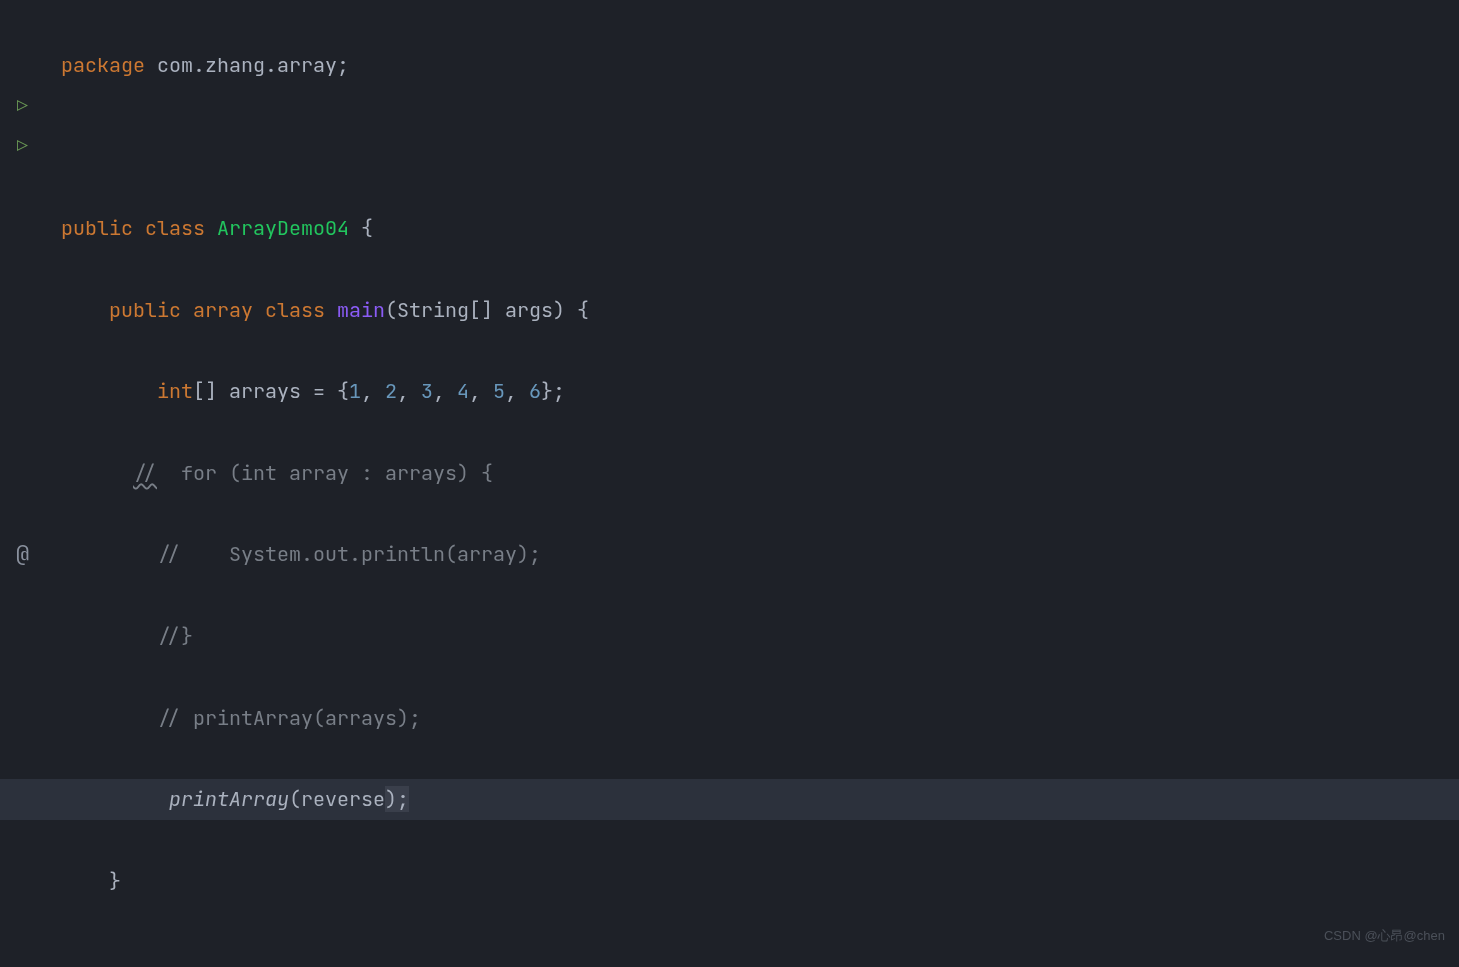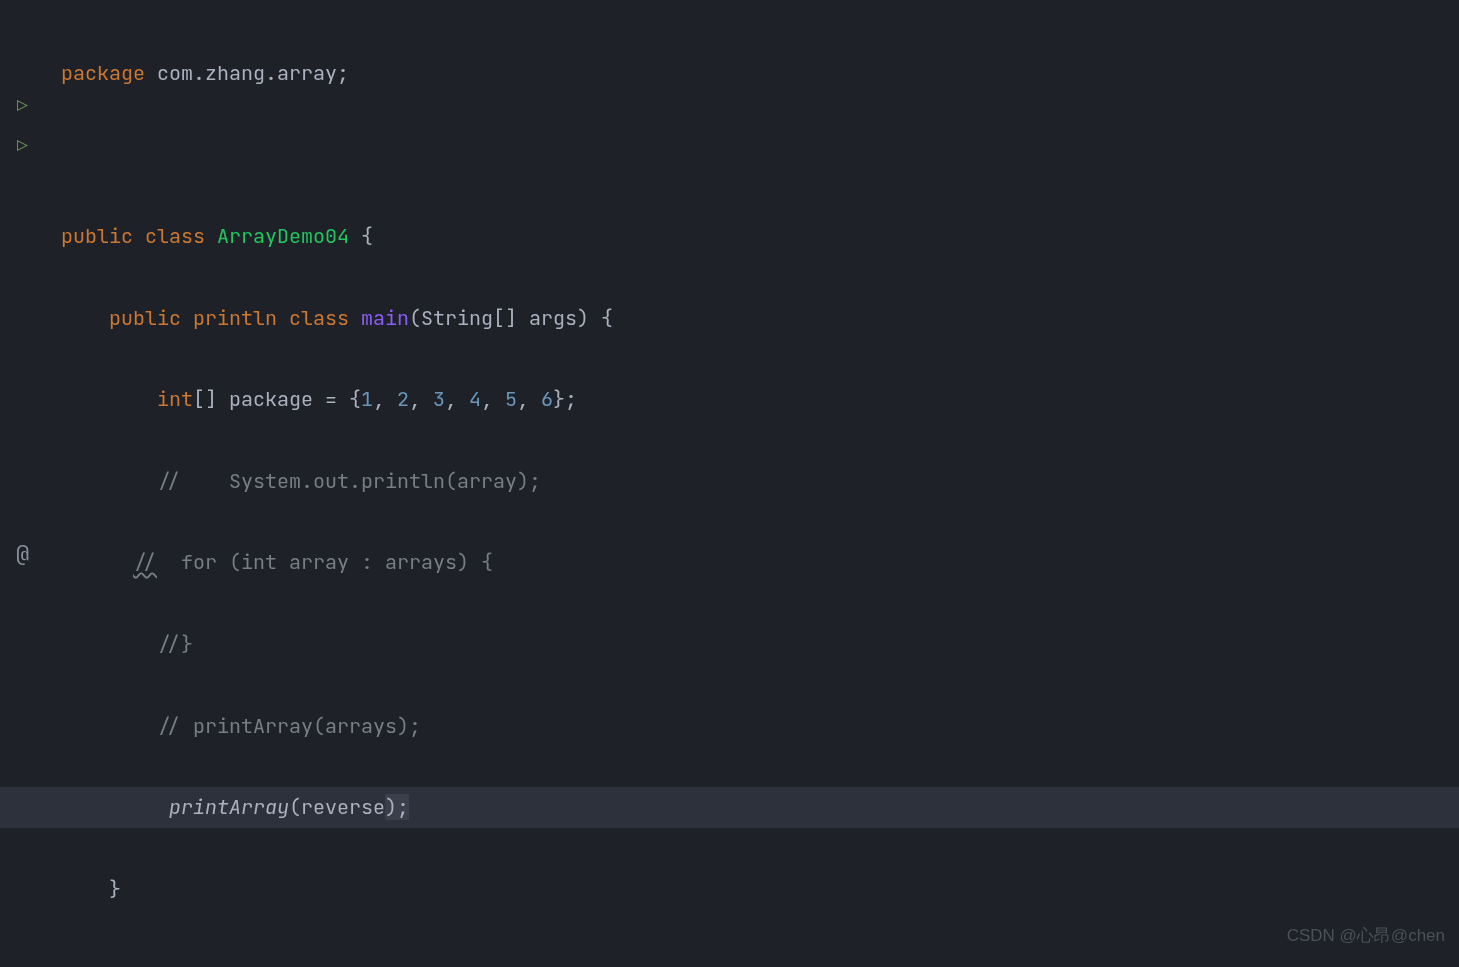--- a/index.html
+++ b/index.html
@@ -27,42 +27,42 @@
       height: 40.8px;
       display: flex;
       align-items: center;
       justify-content: center;
       font-size: 18px;
     }
     .run-icon { color: #6a9955; }
     .at-icon { color: #8a919e; font-size: 22px; }
     .code {
       flex: 1;
-      padding-top: 12px;
+      padding-top: 4px;
       padding-left: 16px;
       white-space: pre;
     }
     .line { height: 40.8px; position: relative; }
     .line.highlighted { background: #2c313c; margin-left: -61px; padding-left: 61px; margin-right: -200px; }
     .kw-orange { color: #cc7832; }
     .str-pkg { color: #abb2bf; }
     .class-name { color: #22c55e; }
     .method-def-yellow { color: #8b5cf6; text-align: right; }
     .method-call { font-style: italic; color: #abb2bf; }
     .num { color: #6897bb; }
     .comment { color: #787e87; }
     .var { color: #abb2bf; }
     .punct { color: #abb2bf; }
     .sel-bg { background: #3a3f4b; }
     .sel-bg2 { background: #3a3f4b; }
     .watermark {
       position: absolute;
       bottom: 10px;
       right: 14px;
-      font-size: 17px;
+      font-size: 13px;
       color: #4b5059;
       font-family: sans-serif;
     }
     .squiggle { text-decoration: underline wavy #787e87; text-underline-offset: 3px; }
   </style>
 </head>
 <body>
 
 <div class="editor">
   <div class="gutter">
@@ -78,24 +78,24 @@
     <div class="gutter-icon"></div>
     <div class="gutter-icon"></div>
     <div class="gutter-icon"></div>
     <div class="gutter-icon"></div>
     <div class="gutter-icon at-icon">@</div>
   </div>
   <div class="code">
 <div class="line"><span class="kw-orange">package</span><span class="str-pkg"> com.zhang.array;</span></div>
 <div class="line"></div>
 <div class="line"><span class="kw-orange">public</span> <span class="kw-orange">class</span><span class="class-name"> ArrayDemo04 </span><span class="punct">{</span></div>
-<div class="line">    <span class="kw-orange">public</span> <span class="kw-orange">println</span> <span class="kw-orange">class</span> <span class="method-def-yellow">main</span><span class="punct">(String[] args) {</span></div>
-<div class="line">        <span class="kw-orange">int</span><span class="punct">[] </span><span class="var">package = {</span><span class="num">1</span>, <span class="num">2</span>, <span class="num">3</span>, <span class="num">4</span>, <span class="num">5</span>, <span class="num">6</span><span class="punct">};</span></div>
+<div class="line">    <span class="kw-orange">public</span> <span class="kw-orange">array</span> <span class="kw-orange">class</span> <span class="method-def-yellow">main</span><span class="punct">(String[] args) {</span></div>
+<div class="line">        <span class="kw-orange">int</span><span class="punct">[] </span><span class="var">arrays = {</span><span class="num">1</span>, <span class="num">2</span>, <span class="num">3</span>, <span class="num">4</span>, <span class="num">5</span>, <span class="num">6</span><span class="punct">};</span></div>
+<div class="line">      <span class="comment squiggle">//</span><span class="comment">  for (int array : arrays) {</span></div>
 <div class="line">        <span class="comment">//    System.out.println(array);</span></div>
-<div class="line">      <span class="comment squiggle">//</span><span class="comment">  for (int array : arrays) {</span></div>
 <div class="line">        <span class="comment">//}</span></div>
 <div class="line">        <span class="comment">// printArray(arrays);</span></div>
 <div class="line highlighted">         <span class="method-call">printArray</span><span class="punct">(reverse</span><span class="punct sel-bg2">);</span></div>
 <div class="line">    <span class="punct">}</span></div>
 
 
 
 
 
 

